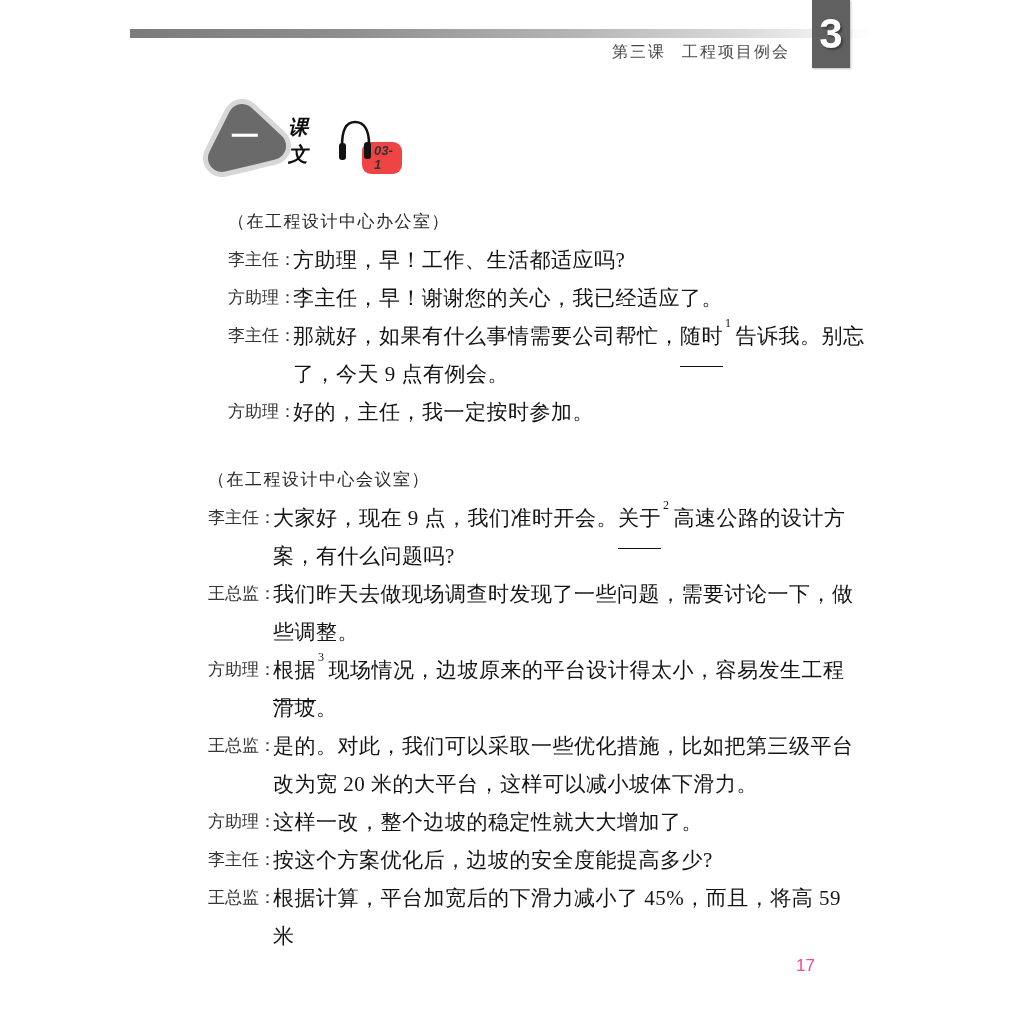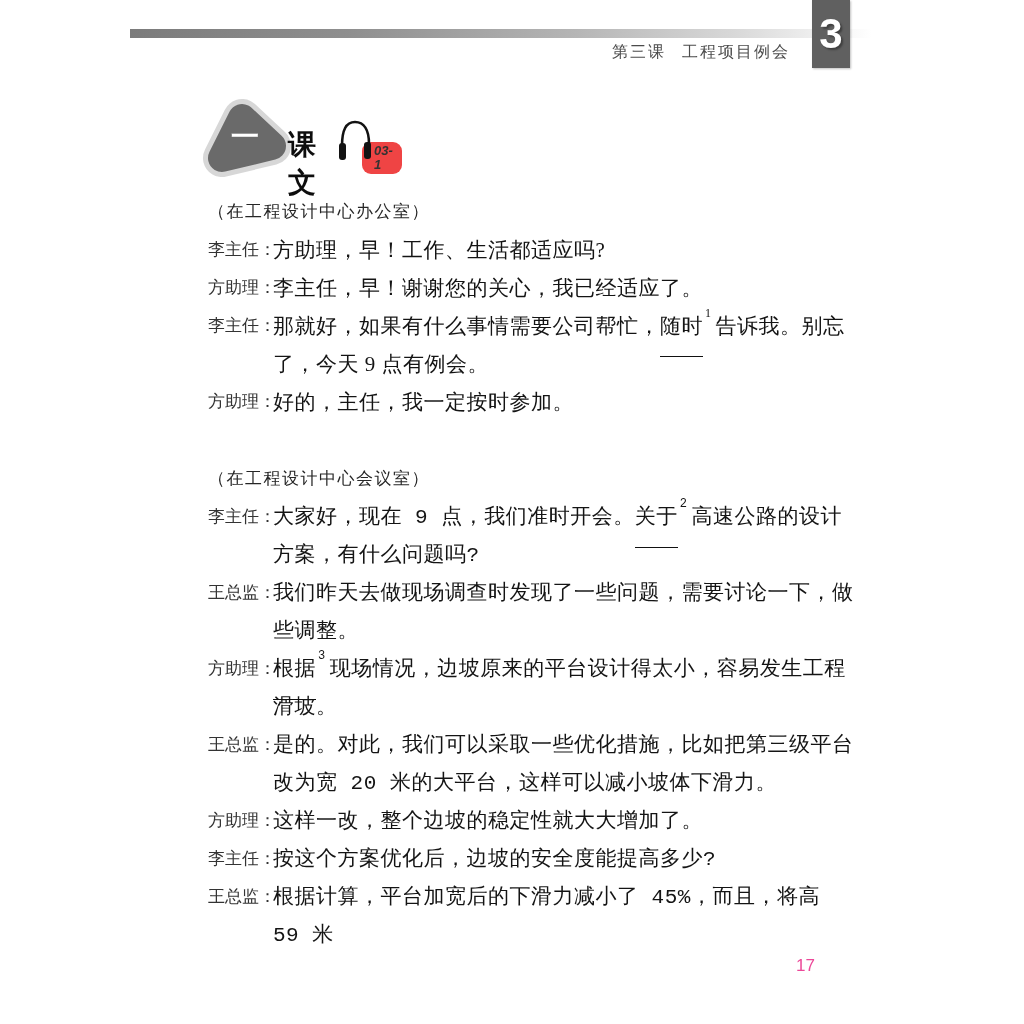--- a/index.html
+++ b/index.html
@@ -18,32 +18,32 @@
   .lesson-tab{position:absolute;left:812px;top:0;width:38px;height:68px;background:#606060;
     color:#ffffff;font-family:"Liberation Sans","DejaVu Sans",sans-serif;font-weight:bold;
     font-size:42px;display:flex;align-items:center;justify-content:center;
     text-shadow:2px 2px 2px rgba(0,0,0,0.35);box-shadow:1px 1px 2px rgba(0,0,0,0.25);}
 
   
   .section-head{position:absolute;left:0;top:0;}
   .marker-svg{position:absolute;left:198px;top:96px;}
   .marker-glyph{position:absolute;left:220px;top:122px;width:50px;text-align:center;
     font-size:28px;font-weight:bold;color:#ffffff;line-height:30px;}
-  .section-title{position:absolute;left:288px;top:126px;
+  .section-title{position:absolute;left:288px;top:114px;
     font-family:"Liberation Sans","DejaVu Sans",sans-serif;font-weight:bold;
-    font-size:28px;color:#0d0d0d;letter-spacing:3px;}
+    font-size:20px;color:#0d0d0d;letter-spacing:3px;font-style:italic;}
   .audio-badge{position:absolute;left:362px;top:142px;background:#ef4444;border-radius:9px;
     padding:2px 9px 2px 12px;font-family:"Liberation Sans","DejaVu Sans",sans-serif;
     font-style:italic;font-weight:bold;font-size:13px;color:#333;line-height:14px;z-index:1;}
   .headphone-svg{position:absolute;left:336px;top:114px;z-index:2;}
 
   
   .scene{position:absolute;left:208px;width:648px;}
-  .scene-1{top:193px;}
-  .scene-2{top:461px;font-family:Liberation Mono, monospace;}
+  .scene-1{top:203px;margin-left:20px;}
+  .scene-2{top:461px;}
   .direction{font-size:17px;color:#262626;line-height:38px;letter-spacing:1.5px;}
   .turn{position:relative;padding-left:65px;line-height:38px;font-size:21px;
         letter-spacing:0.5px;color:#141414;}
   .speaker{position:absolute;left:0;top:0;width:64px;font-size:17px;color:#333;
            line-height:38px;letter-spacing:0;white-space:nowrap;}
   .u{border-bottom:1.5px solid #111;padding-bottom:18px;}
   .turn sup{font-size:12px;line-height:0;position:relative;top:-8px;
             margin:0 4px 0 2px;color:#141414;}
 
   

